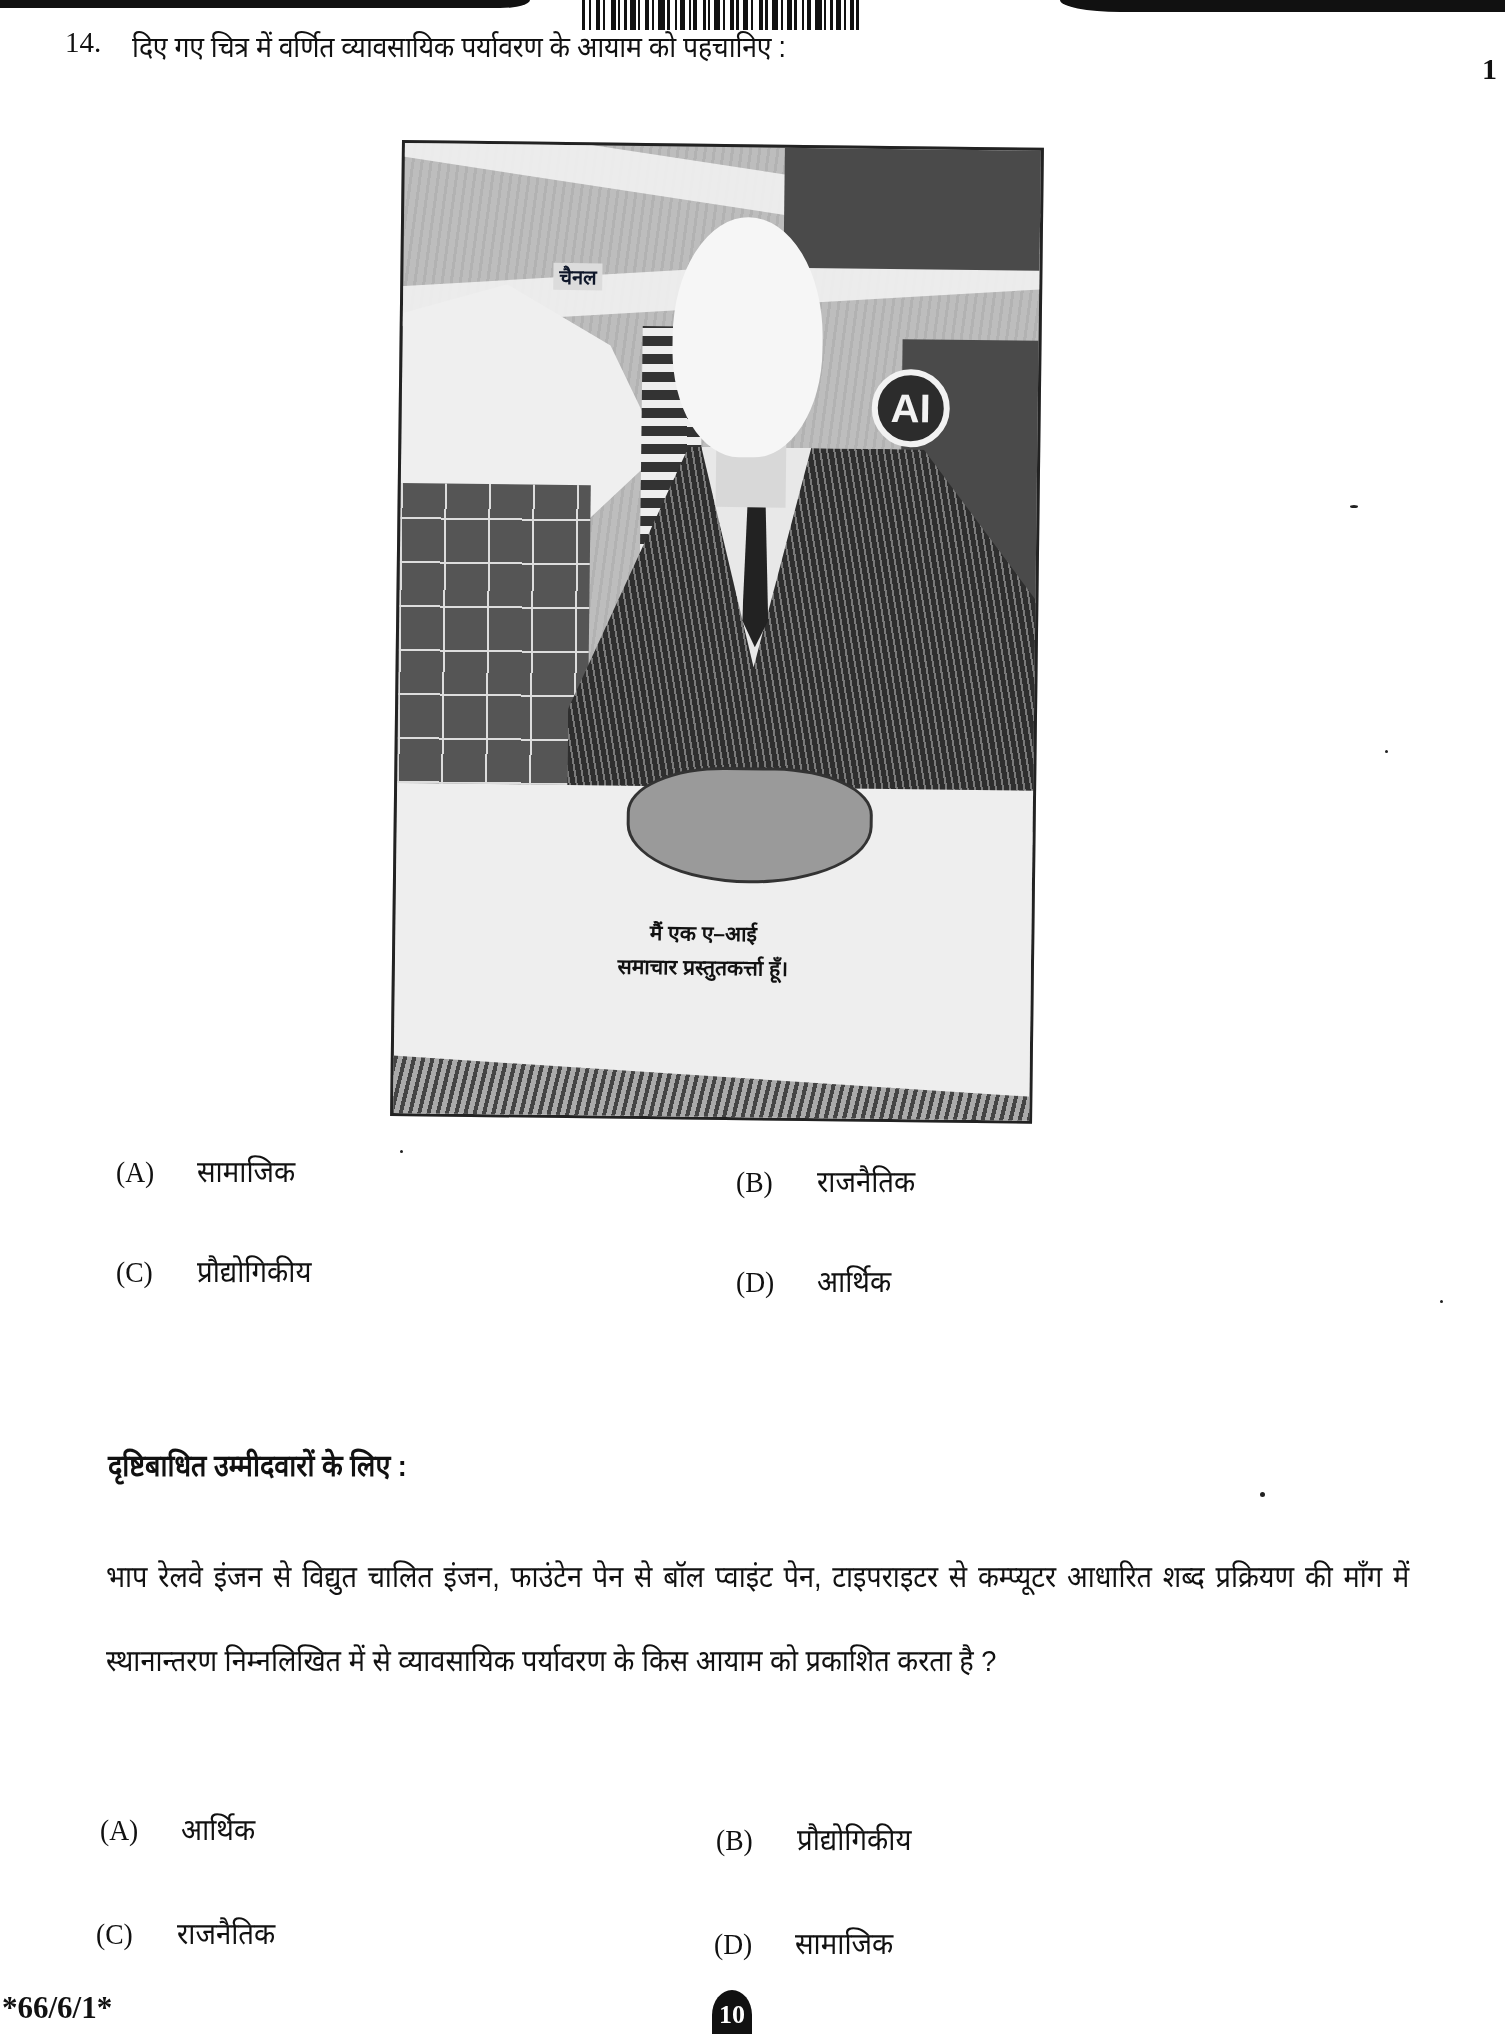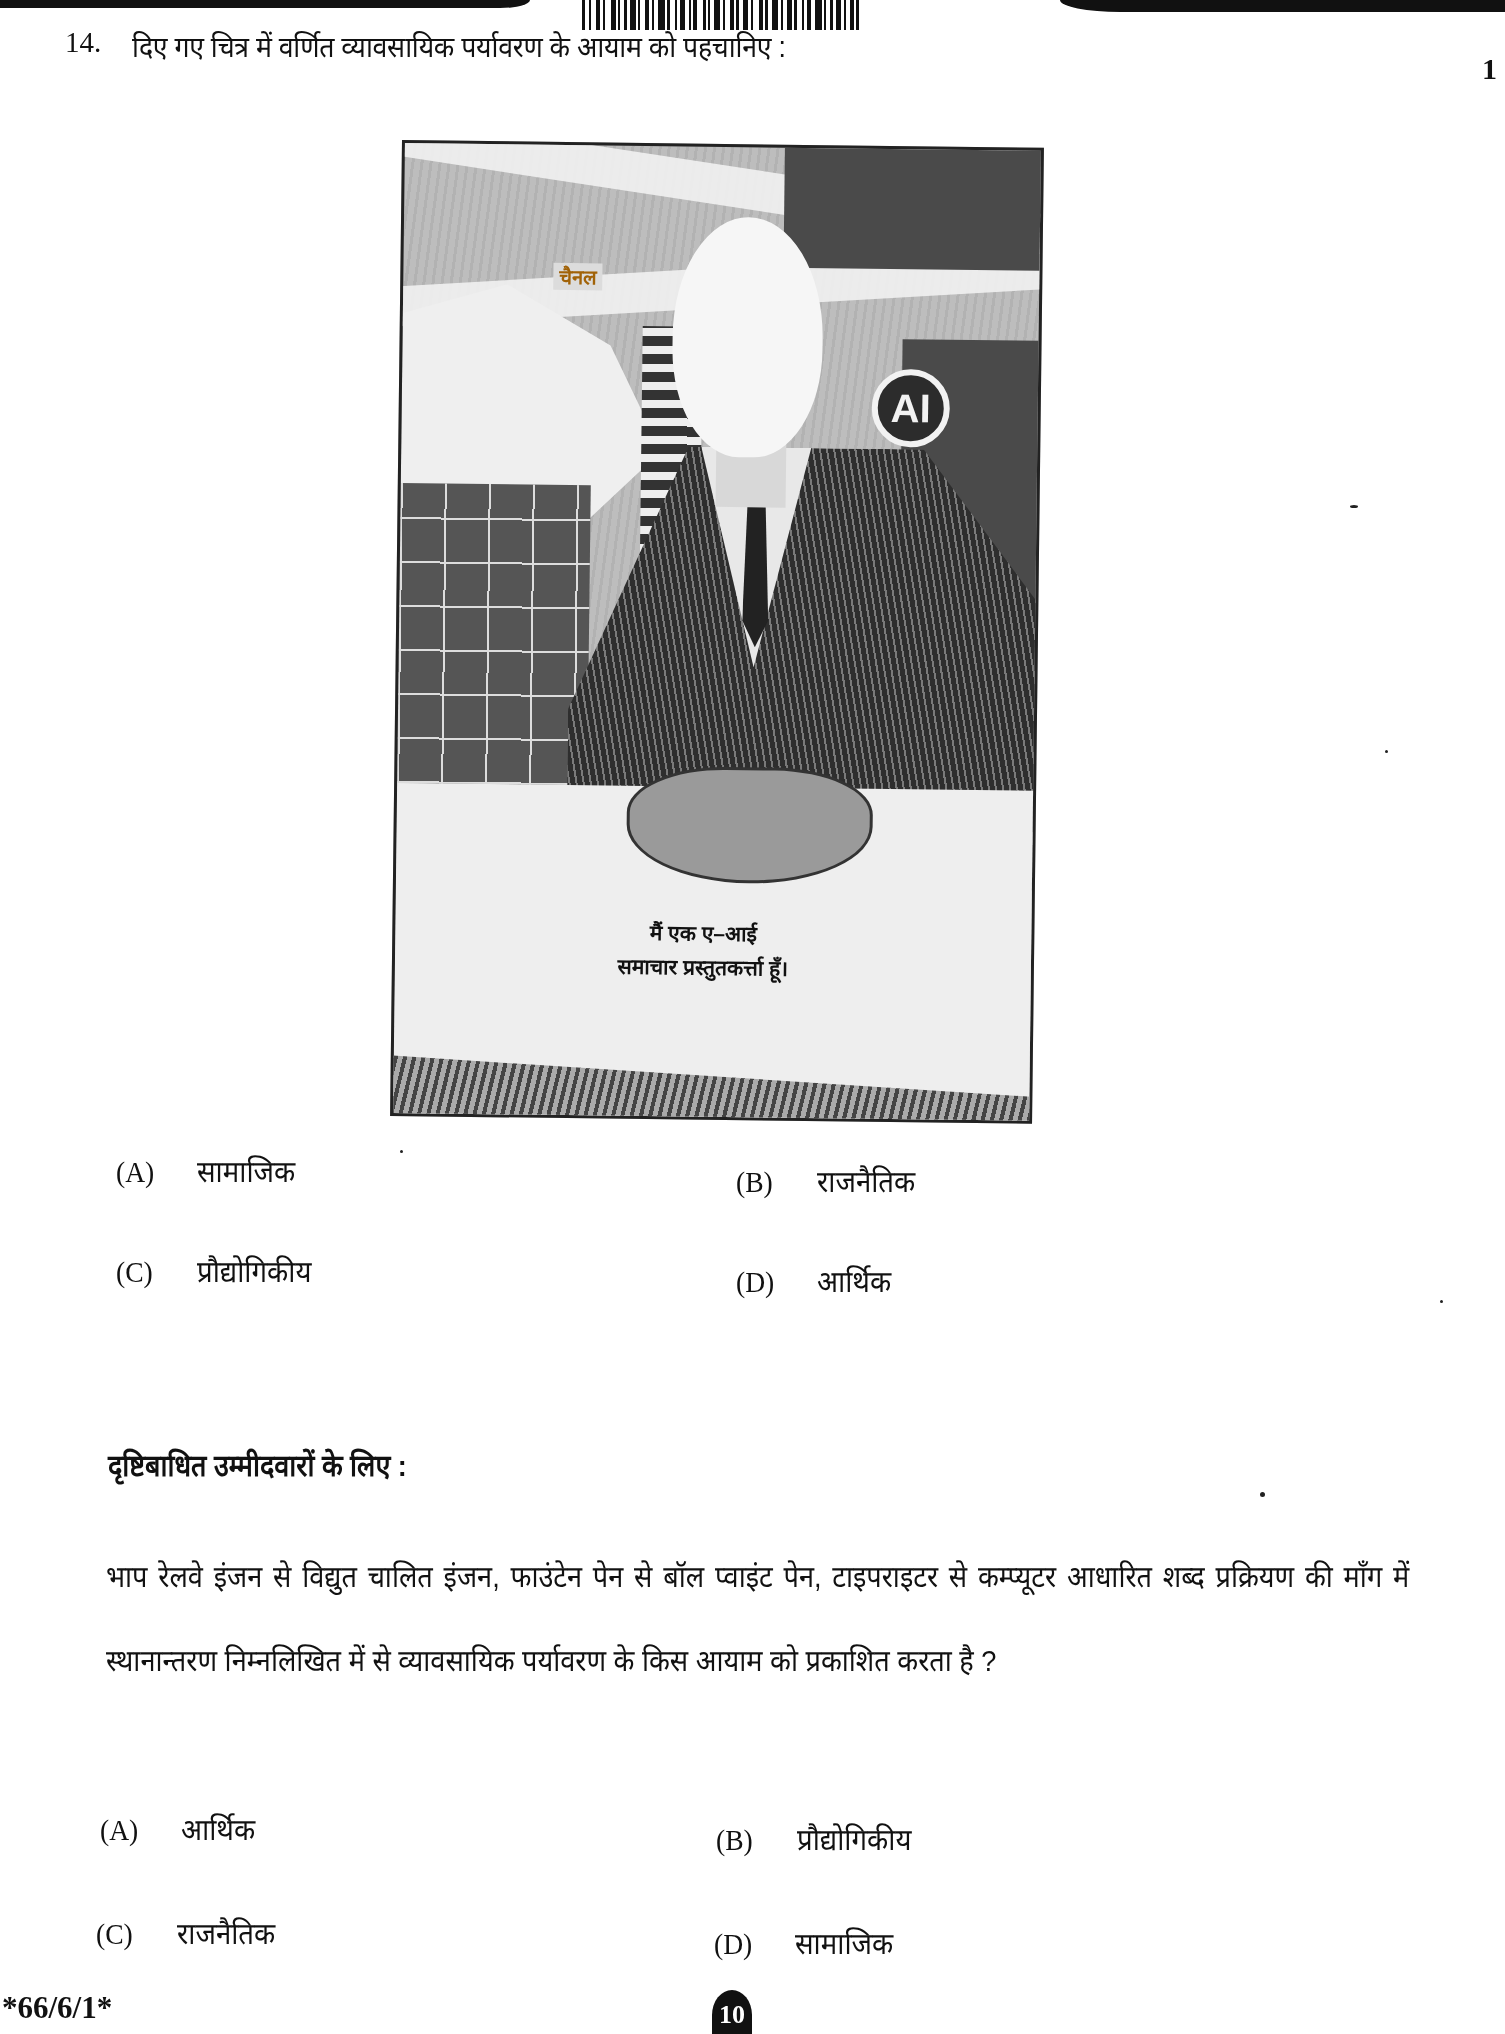--- a/index.html
+++ b/index.html
@@ -36,21 +36,21 @@
     .fig-head { position: absolute; left: 270px; top: 70px; width: 150px; height: 240px; background: #f6f6f6; border-radius: 50% 50% 45% 45%; }
     .fig-neck { position: absolute; left: 315px; top: 290px; width: 70px; height: 70px; background: #d8d8d8; }
     .fig-suit { position: absolute; left: 170px; top: 300px; width: 470px; height: 440px; background:
         repeating-linear-gradient(80deg, #2e2e2e 0 5px, #7a7a7a 5px 7px); clip-path: polygon(25% 0, 75% 0, 100% 35%, 100% 100%, 0 100%, 0 60%); }
     .fig-shirt { position: absolute; left: 300px; top: 300px; width: 110px; height: 220px; background: #e8e8e8; clip-path: polygon(0 0, 100% 0, 50% 100%); }
     .fig-tie { position: absolute; left: 343px; top: 320px; width: 26px; height: 180px; background: #222; clip-path: polygon(20% 0, 80% 0, 100% 85%, 50% 100%, 0 85%); }
     .fig-ai { position: absolute; left: 470px; top: 220px; width: 78px; height: 78px; border-radius: 50%; background: #2c2c2c; border: 6px solid #f2f2f2; color: #f2f2f2; font-family: "Liberation Sans", sans-serif; font-weight: bold; font-size: 40px; display: flex; align-items: center; justify-content: center; box-sizing: border-box; }
     .fig-desk { position: absolute; left: 0; top: 640px; width: 640px; height: 340px; background: #eeeeee; }
     .fig-desk-edge { position: absolute; left: -20px; top: 930px; width: 700px; height: 60px; background: repeating-linear-gradient(100deg, #444 0 4px, #aaa 4px 9px); transform: rotate(3deg); }
     .fig-hands { position: absolute; left: 230px; top: 620px; width: 240px; height: 110px; background: #9a9a9a; border-radius: 40% 40% 50% 50%; border: 3px solid #333; }
-    .fig-channel { position: absolute; left: 150px; top: 118px; font-size: 20px; font-family: "Liberation Sans", sans-serif; font-weight: bold; color: #a16207; background: #dcdcdc; padding: 0 6px; }
+    .fig-channel { position: absolute; left: 150px; top: 118px; font-size: 20px; font-family: "Liberation Sans", sans-serif; font-weight: bold; color: #0f172a; background: #dcdcdc; padding: 0 6px; }
     .fig-caption { position: absolute; left: 0; width: 100%; top: 770px; text-align: center; font-family: "Liberation Sans", sans-serif; font-size: 21px; font-weight: bold; line-height: 34px; color: #111; padding-right: 20px; box-sizing: border-box; }
 
     .opt { position: absolute; font-size: 30px; font-family: "Liberation Sans", sans-serif; transform: scaleX(0.92); transform-origin: left; }
     .opt .lbl { font-family: "Liberation Serif", serif; display: inline-block; width: 88px; }
     .vi-heading { position: absolute; left: 108px; top: 1444px; font-size: 30px; font-weight: bold; font-family: "Liberation Sans", sans-serif; transform: scaleX(0.9); transform-origin: left; }
     .vi-para { position: absolute; left: 106px; top: 1535px; width: 1440px; font-size: 30px; font-family: "Liberation Sans", sans-serif; line-height: 84px; transform: scaleX(0.905); transform-origin: left; text-align: justify; }
     .footer-code { position: absolute; left: 2px; top: 1990px; font-size: 31px; font-weight: bold; font-family: "Liberation Serif", serif; }
     .page-num { position: absolute; left: 712px; top: 1990px; width: 40px; height: 50px; border-radius: 50% 50% 0 0; background: #111; color: #fff; font-family: "Liberation Serif", serif; font-weight: bold; font-size: 26px; text-align: center; line-height: 50px; }
     .speck { position: absolute; width: 3px; height: 3px; background: #222; border-radius: 50%; }
   </style>

